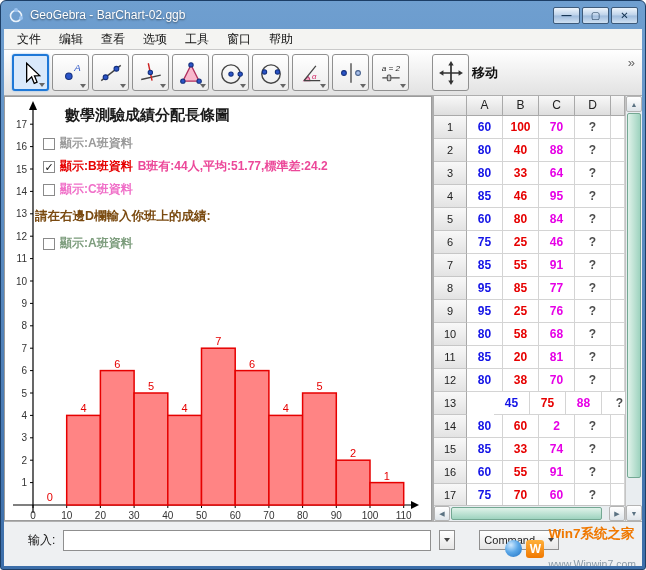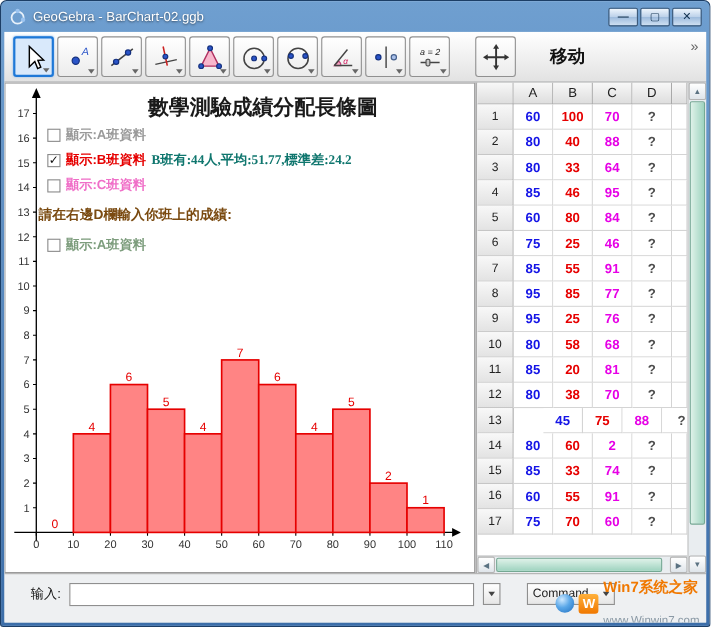--- a/index.html
+++ b/index.html
@@ -30,28 +30,28 @@
   
   .toolbar { flex:0 0 46px; background:linear-gradient(#ffffff,#e2e2e2);
     border-bottom:1px solid #aeaeae; display:flex; align-items:center; padding-left:8px; position:relative; }
   .tool-btn { width:37px; height:37px; border:1px solid #909090; border-radius:3px;
     background:linear-gradient(#ffffff,#ececec); margin-right:3px; position:relative;
     display:flex; align-items:center; justify-content:center; flex:0 0 auto; }
   .tool-btn.selected { border:2px solid #1e78d7; background:#d9e9fb; box-shadow:0 0 2px #7fb4ec; }
   .tool-btn.gap { margin-left:20px; }
   .tool-btn .dd { position:absolute; right:2px; bottom:2px; width:0; height:0;
     border-left:3px solid transparent; border-right:3px solid transparent; border-top:4px solid #666; }
-  .tool-label { font-weight:bold; font-size:16px; margin-left:28px; color:#111;text-align:center; }
+  .tool-label { font-weight:bold; font-size:13px; color:#111;text-align:center; }
   .overflow { position:absolute; right:7px; top:5px; color:#666; font-size:13px; }
 
   
   .main { flex:1 1 auto; display:flex; min-height:0; }
   .graphics-panel { flex:0 0 428px; background:#fff; border:1px solid #9b9b9b; position:relative; overflow:hidden; }
-  .chart-title { position:absolute; top:9px; left:60px; right:18px; text-align:center;
-    font-weight:bold; font-size:19px; color:#1a1a1a; }
+  .chart-title { position:absolute; top:9px; left:60px; right:18px; 
+    font-weight:bold; font-size:15px; color:#1a1a1a; }
   .cb-row { position:absolute; left:38px; display:flex; align-items:center; gap:5px;
     font-weight:bold; font-size:12px; white-space:nowrap; }
   .cb-box { width:12px; height:12px; border:1px solid #8a8a8a; background:#fff;
     font-size:11px; line-height:11px; text-align:center; color:#111; flex:0 0 12px; }
   .instruction { position:absolute; left:30px; top:111px; font-weight:bold; font-size:12.5px; }
   #chart-svg { position:absolute; left:0; top:0; }
 
   
   .sheet-area { flex:1 1 auto; display:flex; border-left:2px solid #adadad; background:#eef0f2; min-width:0; }
   .sheet-main { flex:1 1 auto; display:flex; flex-direction:column; min-width:0; }
@@ -117,20 +117,29 @@
     <span class="title-text">GeoGebra - BarChart-02.ggb</span>
     <div class="win-controls">
       <div class="win-btn">—</div>
       <div class="win-btn">▢</div>
       <div class="win-btn">✕</div>
     </div>
   </div>
 
   <div class="client">
 
+    <div class="menubar">
+        <span class="menu-item">文件</span>
+        <span class="menu-item">编辑</span>
+        <span class="menu-item">查看</span>
+        <span class="menu-item">选项</span>
+        <span class="menu-item">工具</span>
+        <span class="menu-item">窗口</span>
+        <span class="menu-item">帮助</span>
+      </div>
 
     <div class="toolbar">
       <div class="tool-btn selected">
         <svg width="26" height="26" viewBox="0 0 24 24">
           <polygon points="8,3 8,20 12.6,15.6 15,21.6 17.6,20.4 15.2,14.6 20,14.4" fill="#fff" stroke="#000" stroke-width="1.2"></polygon>
         </svg>
           <span class="dd"></span>
       </div>
       <div class="tool-btn">
         <svg width="26" height="26" viewBox="0 0 24 24">
@@ -313,21 +322,21 @@
           </svg>
         <div class="chart-title">數學測驗成績分配長條圖</div>
 
         <div class="cb-row" style="top:38px">
           <span class="cb-box"></span>
           <span class="cb-label" style="color: rgb(154, 154, 154);">顯示:A班資料</span>
         </div>
         <div class="cb-row" style="top:61px">
           <span class="cb-box">✓</span>
           <span class="cb-label" style="color: rgb(230, 0, 0);">顯示:B班資料</span>
-          <span class="cb-note" style="color: #0f766e; font-family: Liberation Serif, serif;">B班有:44人,平均:51.77,標準差:24.2</span>
+          <span class="cb-note" style="color: #ec4899;">B班有:44人,平均:51.77,標準差:24.2</span>
         </div>
         <div class="cb-row" style="top:84px">
           <span class="cb-box"></span>
           <span class="cb-label" style="color: rgb(240, 111, 200);">顯示:C班資料</span>
         </div>
         <div class="instruction" style="color: rgb(122, 74, 16);">請在右邊D欄輸入你班上的成績:</div>
         <div class="cb-row" style="top:138px">
           <span class="cb-box"></span>
           <span class="cb-label" style="color: rgb(125, 157, 125);">顯示:A班資料</span>
         </div>

